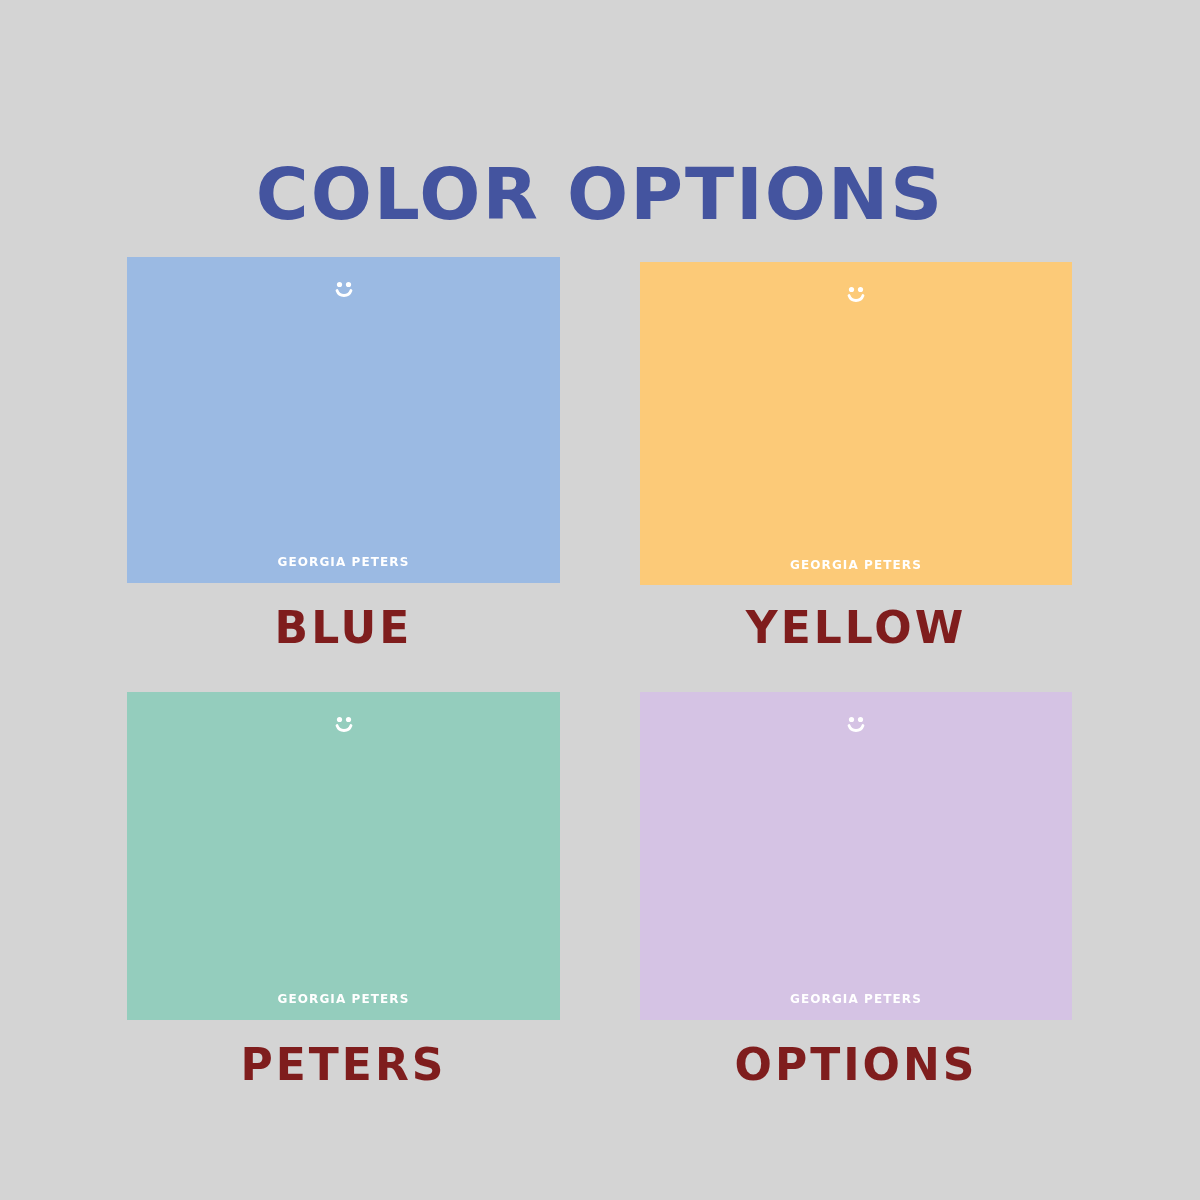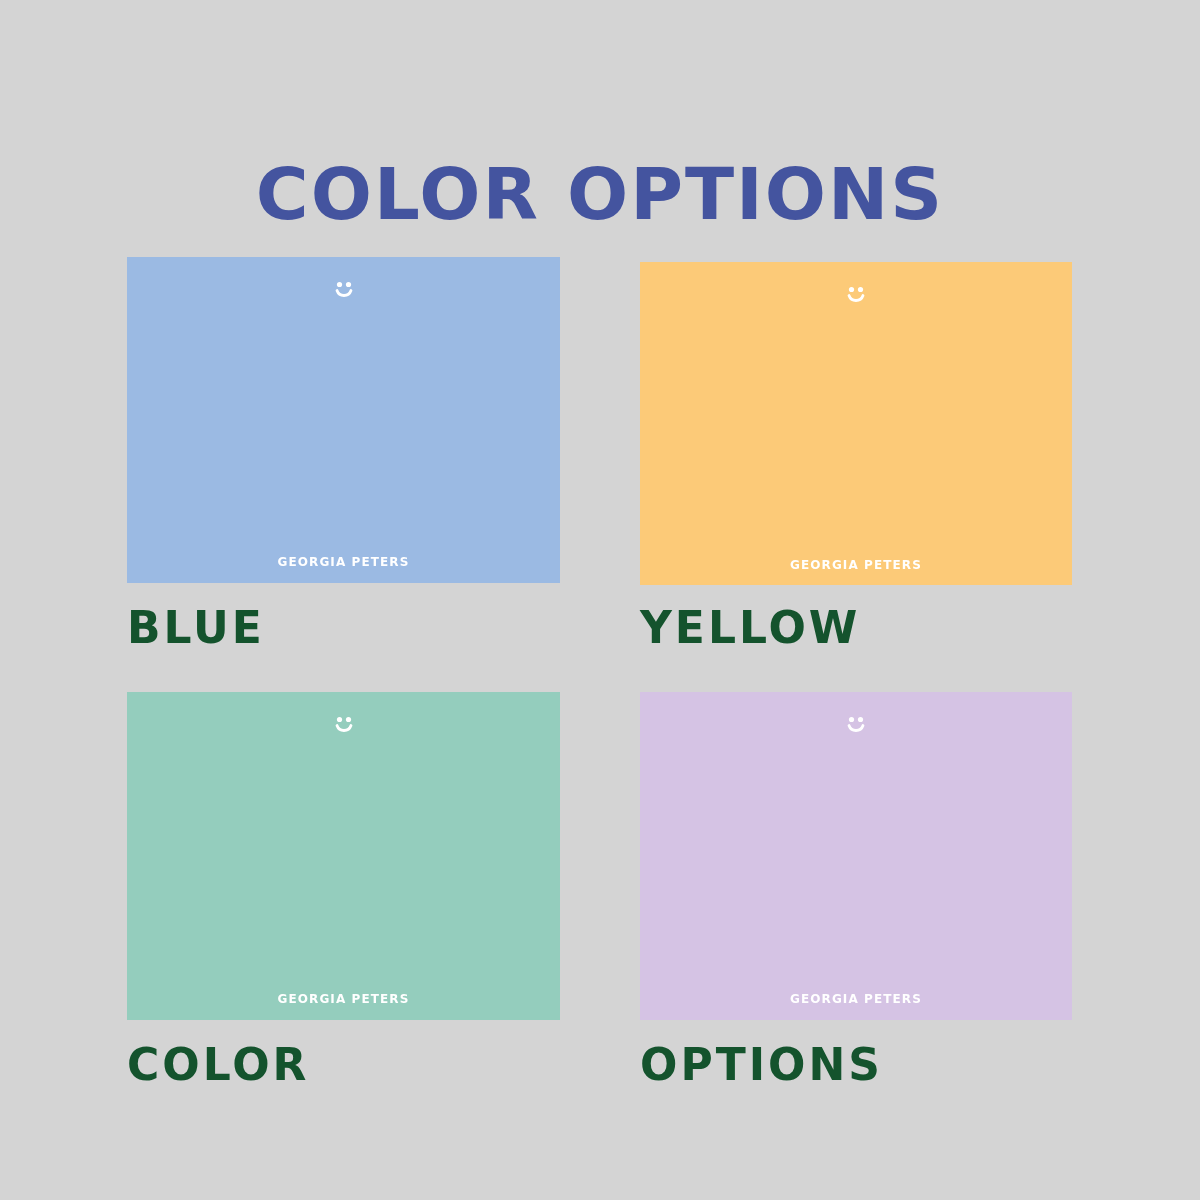--- a/index.html
+++ b/index.html
@@ -76,26 +76,26 @@
     font-weight: bold;
     letter-spacing: 1.1px;
     white-space: nowrap;
     line-height: 15px;
   }
 
   .swatch-label {
     position: absolute;
     left: 0;
     width: 100%;
-    text-align: left;
+    text-align: center;
     font-family: "DejaVu Sans", sans-serif;
     font-size: 44px;
     font-weight: bold;
     letter-spacing: 3px;
-    color: #14532d;
+    color: #7f1d1d;
     line-height: 50px;
     white-space: nowrap;
   }
 
   
   #swatch-blue   { left: 127px; top: 257px; width: 433px; height: 326px; }
   #swatch-yellow { left: 640px; top: 262px; width: 432px; height: 323px; }
   #swatch-green  { left: 127px; top: 692px; width: 433px; height: 328px; }
   #swatch-purple { left: 640px; top: 692px; width: 432px; height: 328px; }
 
@@ -143,21 +143,21 @@
   <div class="swatch" id="swatch-green">
     <div class="card" id="card-green" style="background: rgb(148, 205, 189);">
       <svg class="smiley-icon" viewBox="0 0 28 24">
         <circle cx="9.5" cy="5.5" r="2.6" fill="#ffffff"></circle>
         <circle cx="18.5" cy="5.5" r="2.6" fill="#ffffff"></circle>
         <path d="M7 11.5 A7.4 7.4 0 0 0 21 11.5" fill="none" stroke="#ffffff" stroke-width="2.8" stroke-linecap="round"></path>
       </svg>
       <div class="artist-name" id="name-green">GEORGIA PETERS</div>
     </div>
   </div>
-  <div class="swatch-label" id="label-green">COLOR</div>
+  <div class="swatch-label" id="label-green">PETERS</div>
 
   <div class="swatch" id="swatch-purple">
     <div class="card" id="card-purple" style="background: rgb(213, 195, 228);">
       <svg class="smiley-icon" viewBox="0 0 28 24">
         <circle cx="9.5" cy="5.5" r="2.6" fill="#ffffff"></circle>
         <circle cx="18.5" cy="5.5" r="2.6" fill="#ffffff"></circle>
         <path d="M7 11.5 A7.4 7.4 0 0 0 21 11.5" fill="none" stroke="#ffffff" stroke-width="2.8" stroke-linecap="round"></path>
       </svg>
       <div class="artist-name" id="name-purple">GEORGIA PETERS</div>
     </div>

